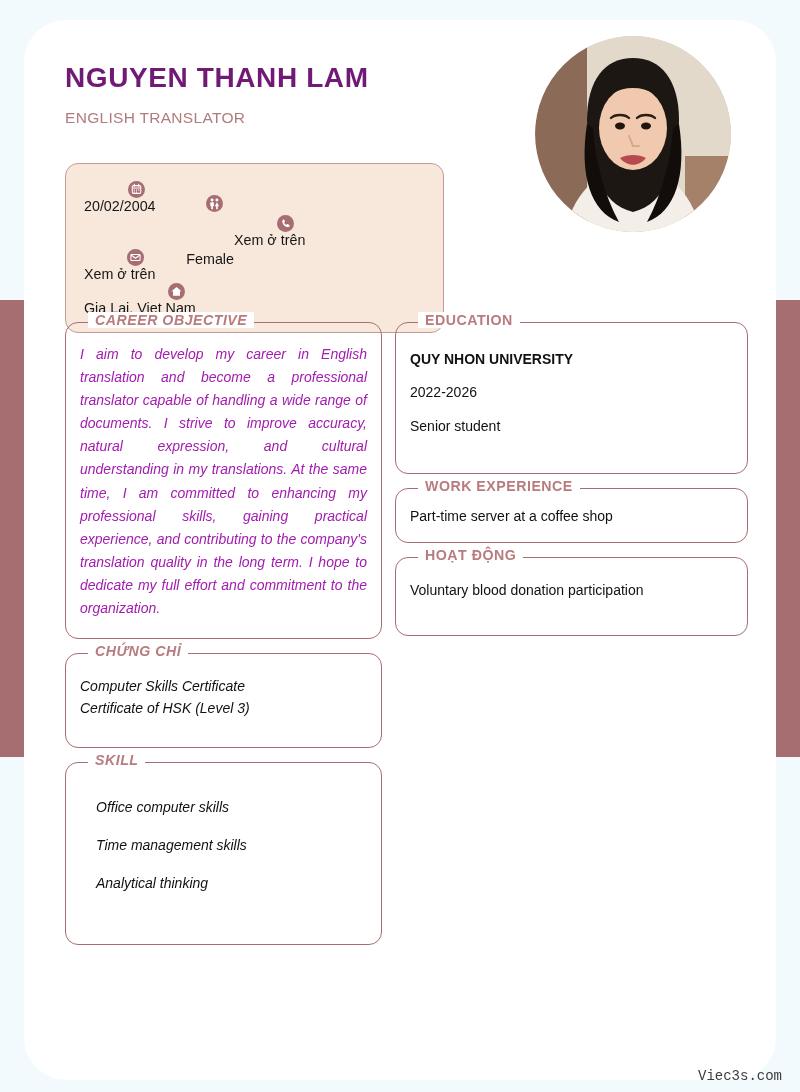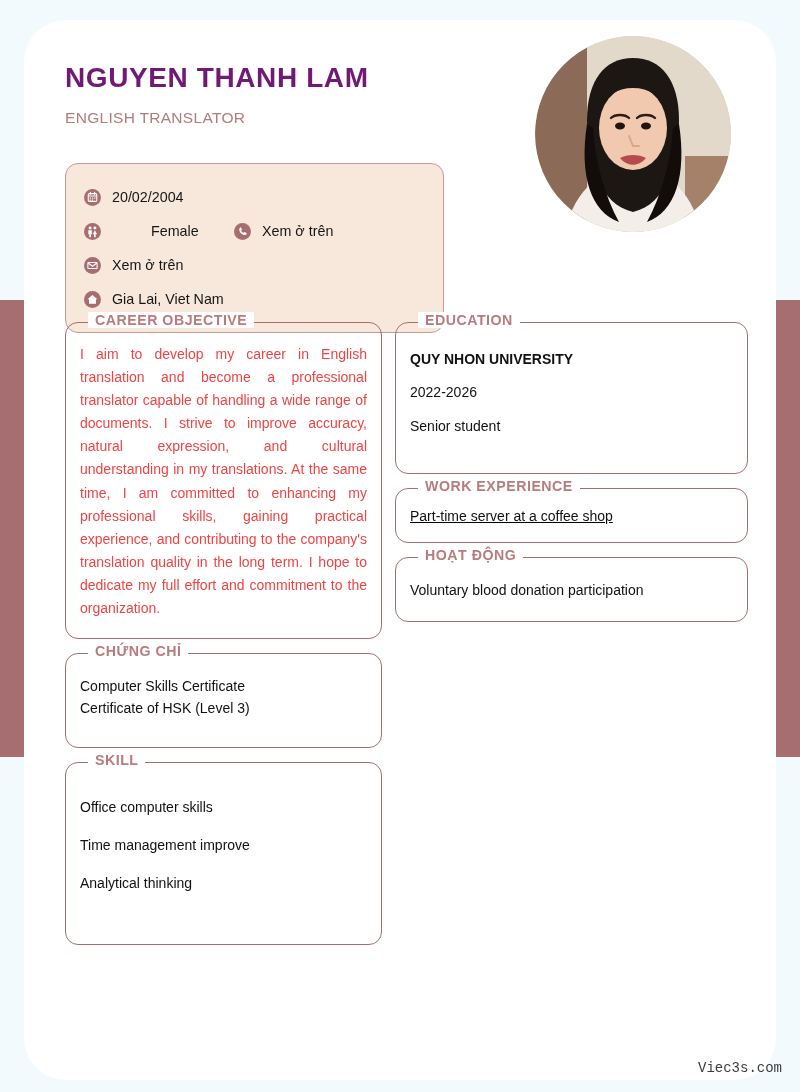--- a/index.html
+++ b/index.html
@@ -81,21 +81,22 @@
     border-radius: 13px;
     padding: 16px 18px 16px 18px;
   }
   .contact-row {
     display: flex;
     align-items: center;
     height: 34px;
   }
   .contact-cell {
     display: flex;
-    align-items: center;
+    align-items: flex-end;
+    flex-direction: column;
   }
   .contact-cell.col1 { width: 150px; gap: 39px; }
   .ico {
     width: 17px;
     height: 17px;
     flex: 0 0 17px;
     margin-right: 11px;
   }
   .ico svg { display: block; width: 17px; height: 17px; }
   .contact-text {
@@ -107,21 +108,21 @@
   
   .columns {
     position: absolute;
     top: 302px;
     left: 0;
     right: 0;
     display: flex;
     gap: 13px;
     padding: 0 28px 0 41px;
   }
-  .col-left  { width: 317px; flex: 0 0 317px; }
+  .col-left  { width: 317px; flex: 0 0 317px; font-style: italic; }
   .col-right { flex: 1; }
 
   
   .section {
     position: relative;
     border: 1.4px solid #a76e71;
     border-radius: 13px;
     margin-bottom: 14px;
     padding: 18px 14px 16px 14px;
   }
@@ -134,51 +135,51 @@
     font-size: 14.2px;
     font-weight: bold;
     letter-spacing: 0.5px;
     color: #b87b7e;
     white-space: nowrap;
   }
 
   .para {
     font-size: 14px;
     line-height: 1.65;
-    color: #ef4444;
+    color: #a21caf;
     text-align: justify;
   }
 
   .entry {
     font-size: 14px;
     line-height: 1.45;
     color: #111;
     margin-bottom: 11px;
   }
   .entry:last-child { margin-bottom: 0; }
   .entry.bold { font-weight: bold; }
   .entry.tight { margin-bottom: 2px; }
 
   
   .section.objective { padding: 20px 14px 18px 14px; }
   .section.education { padding: 26px 8px 24px 14px; }
   .section.education .entry { margin-bottom: 13px; }
-  .section.work { padding: 17px 14px 16px 14px; text-decoration: underline; }
+  .section.work { padding: 17px 14px 16px 14px; }
   .section.work .entry { margin-bottom: 0; }
-  .section.activities { padding: 22px 14px 8px 14px; }
+  .section.activities { padding: 22px 14px 22px 14px; }
   .section.activities .entry { margin-bottom: 13px; }
   .section.certificates { padding: 22px 14px 26px 14px; }
   .section.skills { padding: 34px 14px 32px 14px; }
-  .section.skills .entry { margin-bottom: 18px; }
+  .section.skills .entry { margin-bottom: 18px; margin-left: 16px; }
 
   
   .watermark {
     position: absolute;
     right: 18px;
-    bottom: 16px;
+    bottom: 8px;
     font-family: "Liberation Mono", monospace;
     font-size: 14px;
     color: #3d3d3d;
   }
 </style>
 </head>
 <body>
 
 <div class="edge-bar left"></div>
 <div class="edge-bar right"></div>
@@ -301,21 +302,21 @@
 
       <div class="section certificates">
         <div class="section-title">CHỨNG CHỈ</div>
         <div class="entry tight">Computer Skills Certificate</div>
         <div class="entry tight">Certificate of HSK (Level 3)</div>
       </div>
 
       <div class="section skills">
         <div class="section-title">SKILL</div>
         <div class="entry">Office computer skills</div>
-        <div class="entry">Time management improve</div>
+        <div class="entry">Time management skills</div>
         <div class="entry">Analytical thinking</div>
       </div>
 
     </div>
 
     <div class="col-right">
 
       <div class="section education">
         <div class="section-title">EDUCATION</div>
         <div class="entry bold">QUY NHON UNIVERSITY</div>

